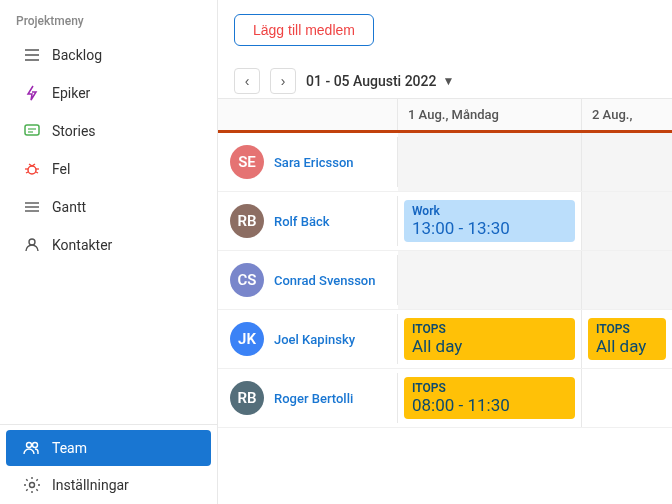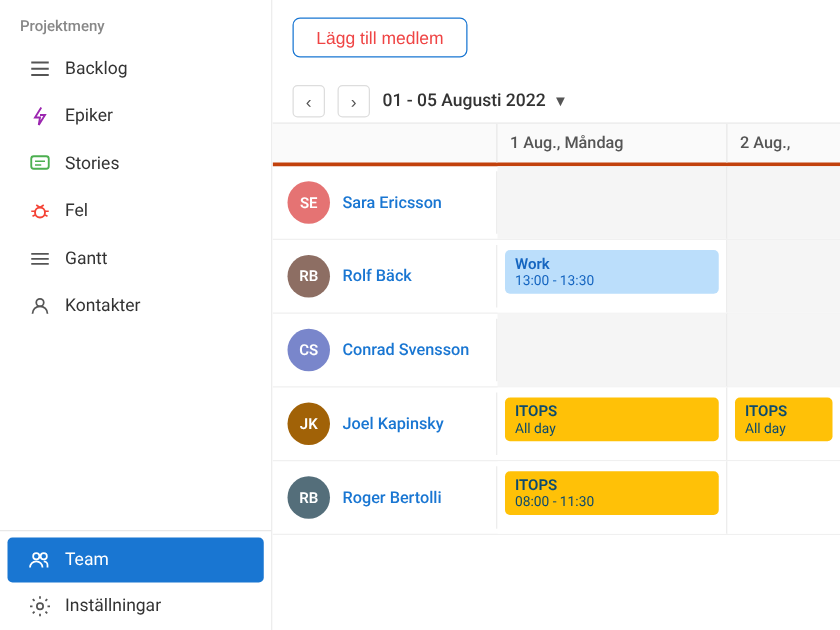--- a/index.html
+++ b/index.html
@@ -177,21 +177,21 @@
 
     .avatar {
       width: 34px;
       height: 34px;
       border-radius: 50%;
       background: #ccc;
       flex-shrink: 0;
       display: flex;
       align-items: center;
       justify-content: center;
-      font-size: 12px;
+      font-size: 15px;
       font-weight: 600;
       color: #fff;
       overflow: hidden;
     }
 
     .member-name {
       color: #1976d2;
       font-size: 13px;
       font-weight: 500;
     }
@@ -216,27 +216,27 @@
     }
     .event-block.blue {
       background: #bbdefb;
       color: #1565c0;
     }
     .event-block.yellow {
       background: #ffc107;
       color: #0c4a6e;
     }
     .event-title { font-weight: 600; font-size: 12px; }
-    .event-time { font-size: 11px; }
+    .event-time { font-size: 17px; }
 
     
     .av-sara { background: #e57373; }
     .av-rolf { background: #8d6e63; }
     .av-conrad { background: #7986cb; }
-    .av-joel { background: #a16207; }
+    .av-joel { background: #3b82f6; }
     .av-roger { background: #546e7a; }
   </style>
 </head>
 <body>
 
 <div class="sidebar">
   <div class="sidebar-section-title">Projektmeny</div>
 
   <div class="sidebar-item">
     <span class="sidebar-icon">

